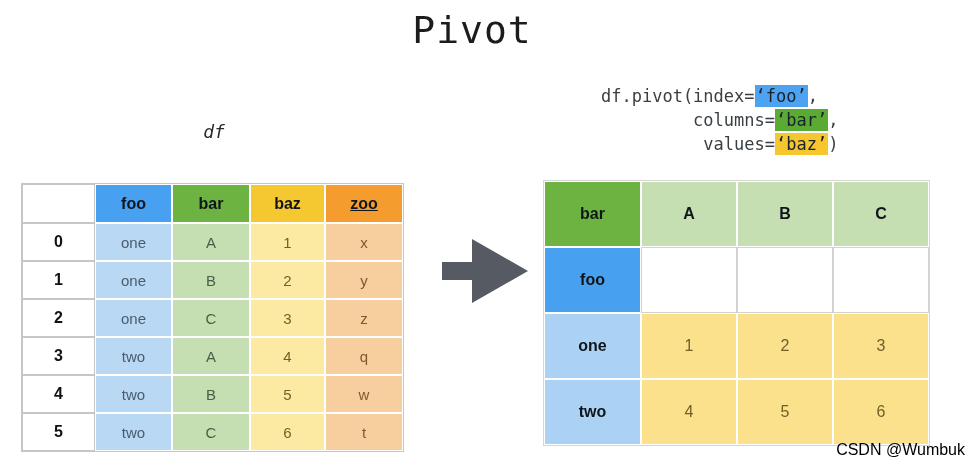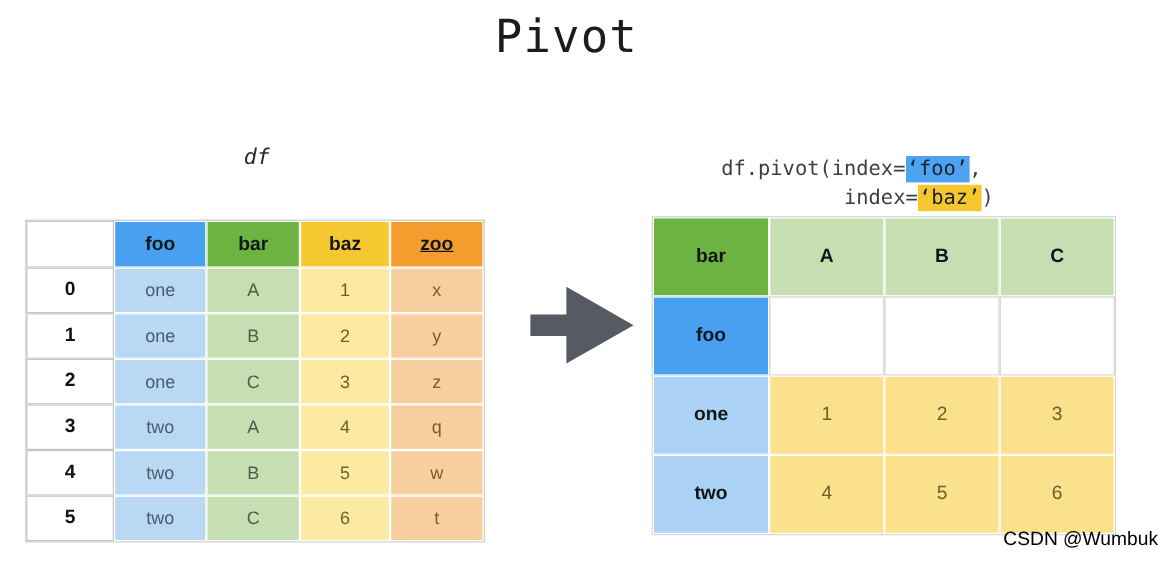--- a/index.html
+++ b/index.html
@@ -13,21 +13,21 @@
     font-family:"DejaVu Sans Mono",monospace;font-size:38px;color:#1c1c1c;
     letter-spacing:1px;
   }
   .df-label{
     position:absolute;top:121px;left:21px;width:386px;text-align:center;
     font-family:"DejaVu Sans Mono",monospace;font-size:18px;color:#2a2a2a;font-style:italic;
   }
   
   .code{
     position:absolute;top:84px;left:601px;
-    font-family:"DejaVu Sans Mono",monospace;font-size:17px;color:#3a3f44;margin-top:45px;
+    font-family:"DejaVu Sans Mono",monospace;font-size:17px;color:#3a3f44;
   }
   .code-line{white-space:pre;line-height:24px;height:24px;}
   .hl{padding:1px 1px;color:#18222c;}
   .hl-blue{background:var(--code-highlight-blue);}
   .hl-green{background:var(--code-highlight-green);}
   .hl-yellow{background:var(--code-highlight-yellow);}
   
   .arrow{position:absolute;left:441px;top:236px;}
   
   table{border-collapse:separate;border-spacing:0;table-layout:fixed;}
@@ -61,21 +61,22 @@
 </style>
 </head>
 <body>
 
 <div class="title">Pivot</div>
 
 <div class="df-label">df</div>
 
 <div class="code">
   <div class="code-line"><span>df.pivot(index=</span><span class="hl hl-blue">‘foo’</span><span>,</span></div>
-  <div class="code-line"><span>          index=</span><span class="hl hl-yellow">‘baz’</span><span>)</span></div>
+  <div class="code-line"><span>         columns=</span><span class="hl hl-green">‘bar’</span><span>,</span></div>
+  <div class="code-line"><span>          values=</span><span class="hl hl-yellow">‘baz’</span><span>)</span></div>
 </div>
 
 <div class="arrow">
   <svg width="90" height="70" viewBox="0 0 88 70">
     <polygon points="0,26 30,26 30,3 86,35 30,67 30,44 0,44" fill="#565b63"></polygon>
   </svg>
 </div>
 
 <div class="twrap ltable-wrap">
   <table class="ltable">

